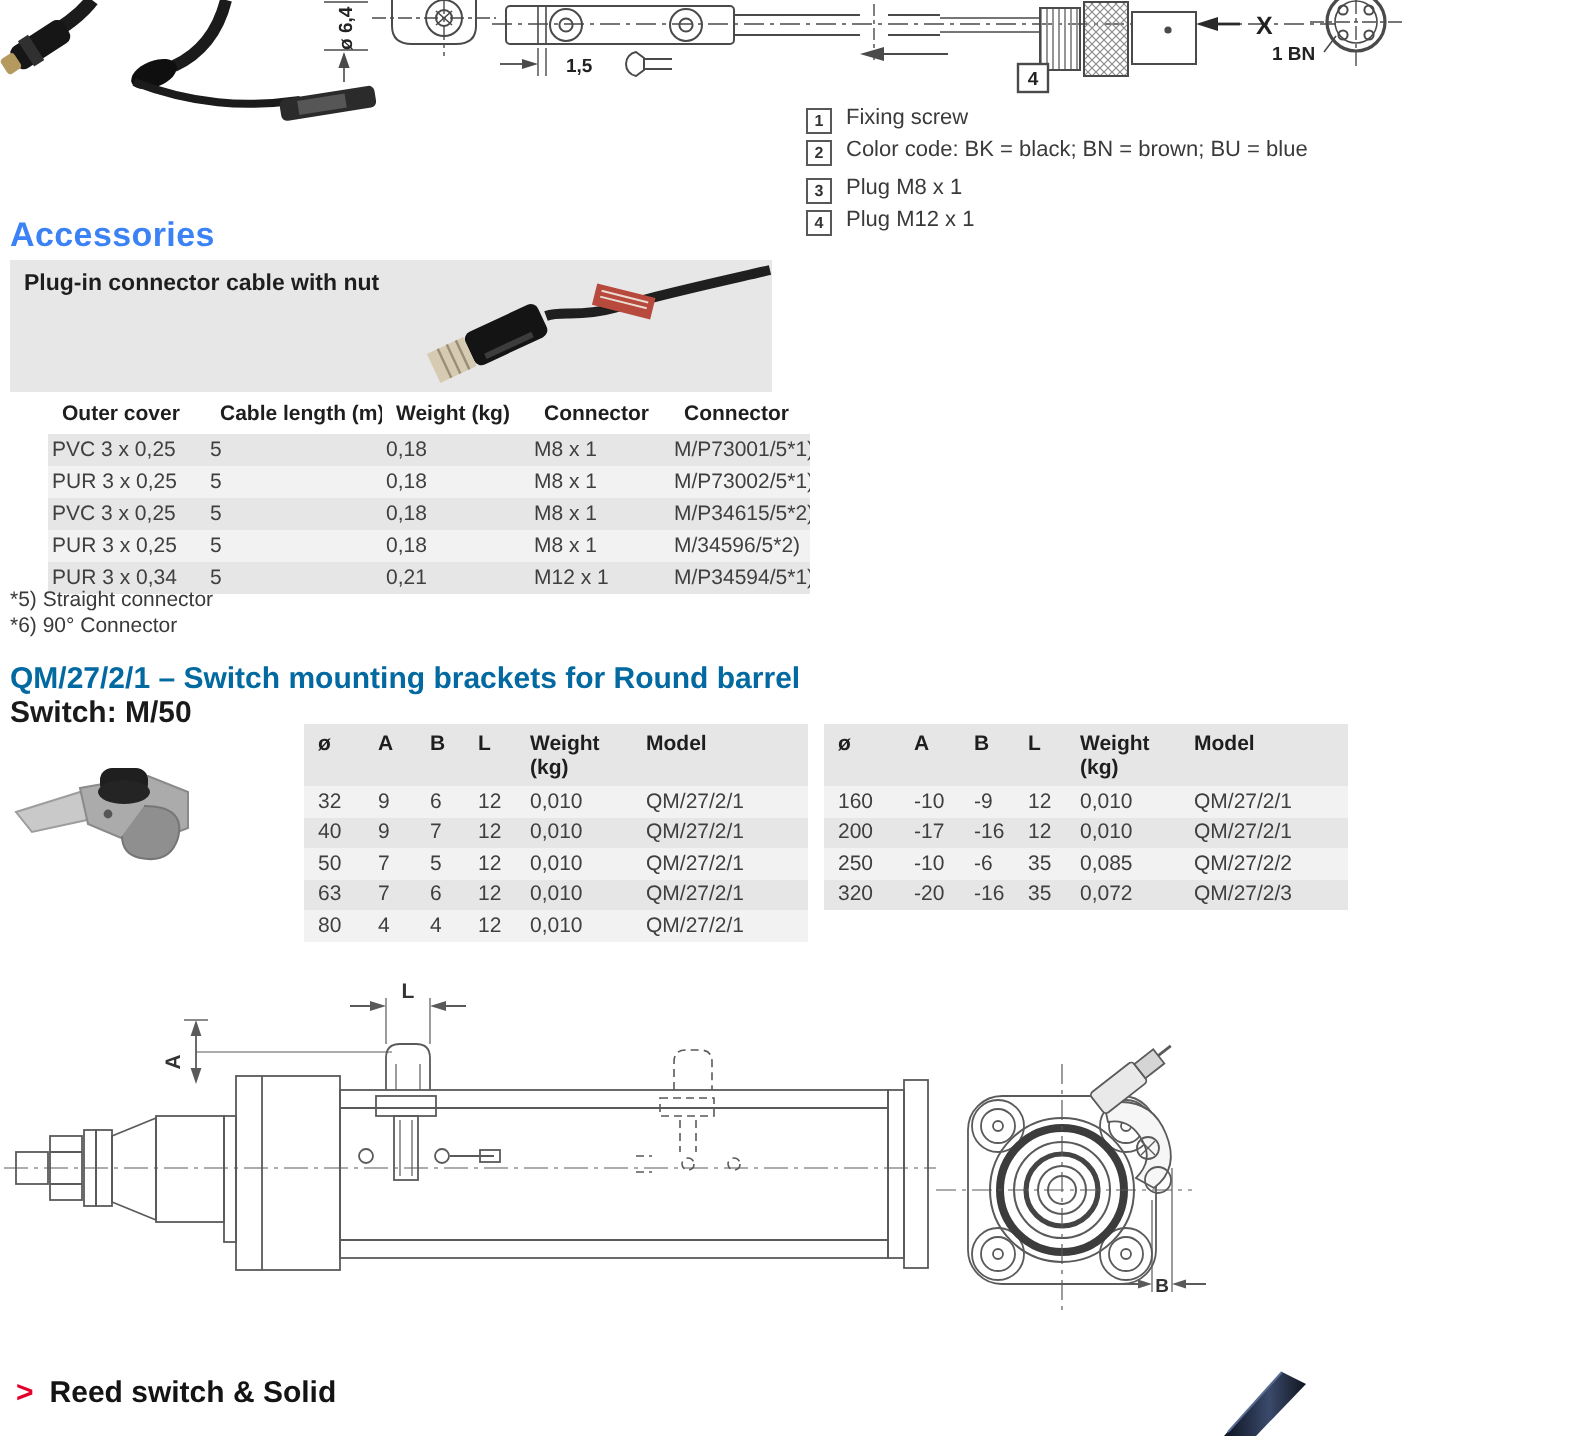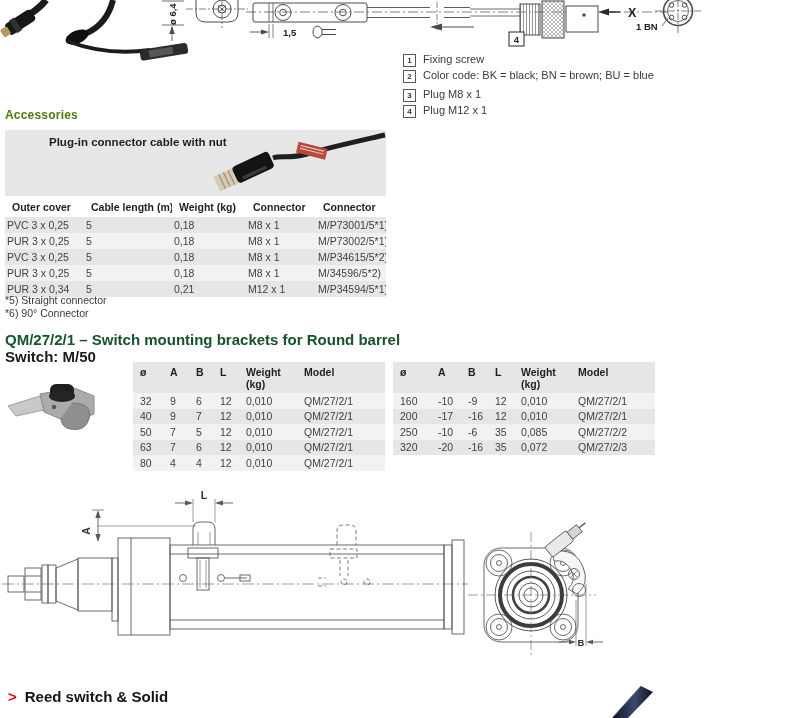--- a/index.html
+++ b/index.html
@@ -1,37 +1,37 @@
 <!DOCTYPE html>
 <html><head>
 <meta charset="utf-8">
 <style>
   html,body{margin:0;padding:0;}
   body{width:790px;height:718px;overflow:hidden;background:#fff;position:relative;
        font-family:"Liberation Sans", sans-serif;color:#2b2b2b;}
   .abs{position:absolute;}
 
   
-  .h-accessories{left:5px;top:108px;font-size:12px;font-weight:bold;color:#4d7c0f;letter-spacing:.2px;}
-  .h-qm1{left:5px;top:331px;font-size:15px;font-weight:bold;color:#14532d;}
+  .h-accessories{left:5px;top:108px;font-size:17px;font-weight:bold;color:#3b82f6;letter-spacing:.2px;}
+  .h-qm1{left:5px;top:331px;font-size:15px;font-weight:bold;color:#0369a1;}
   .h-qm2{left:5px;top:348px;font-size:15px;font-weight:bold;color:#1a1a1a;}
 
   
   .legend{left:403px;top:53px;font-size:11px;color:#3a3a3a;}
   .legend-item{display:flex;align-items:flex-start;margin-bottom:2px;}
   .legend-item.gap{margin-top:5px;}
   .legend-num{width:11px;height:11px;border:1px solid #585858;font-size:8px;font-weight:bold;
               line-height:11px;text-align:center;color:#333;margin-right:7px;margin-top:1px;flex:0 0 auto;}
 
   
   .acc-panel{left:5px;top:130px;width:381px;height:66px;background:#e7e7e7;}
-  .acc-panel-label{position:absolute;left:7px;top:6px;font-size:11.5px;font-weight:bold;color:#1e1e1e;margin-left:37px;}
+  .acc-panel-label{position:absolute;left:7px;top:6px;font-size:11.5px;font-weight:bold;color:#1e1e1e;}
 
   
-  table{border-collapse:collapse;table-layout:fixed;}
+  table{border-collapse:collapse;table-layout:fixed;margin-left:19px;}
   td,th{overflow:hidden;white-space:nowrap;}
   .acc-table{left:5px;top:197px;width:381px;font-size:10.5px;color:#3f3f3f;}
   .acc-table th{text-align:left;font-weight:bold;color:#1e1e1e;font-size:10.5px;padding:4px 0 4px 7px;background:#fff;}
   .acc-table td{padding:2px 0 2px 2px;height:11px;}
   .acc-table tbody tr:nth-child(odd){background:#e6e6e6;}
   .acc-table tbody tr:nth-child(even){background:#f2f2f2;}
 
   .qm-table{font-size:10.5px;color:#3f3f3f;}
   .qm-table th{text-align:left;font-weight:bold;color:#1e1e1e;font-size:10.5px;line-height:12px;
                padding:4px 0 3px 7px;background:#e6e6e6;vertical-align:top;white-space:normal;}

